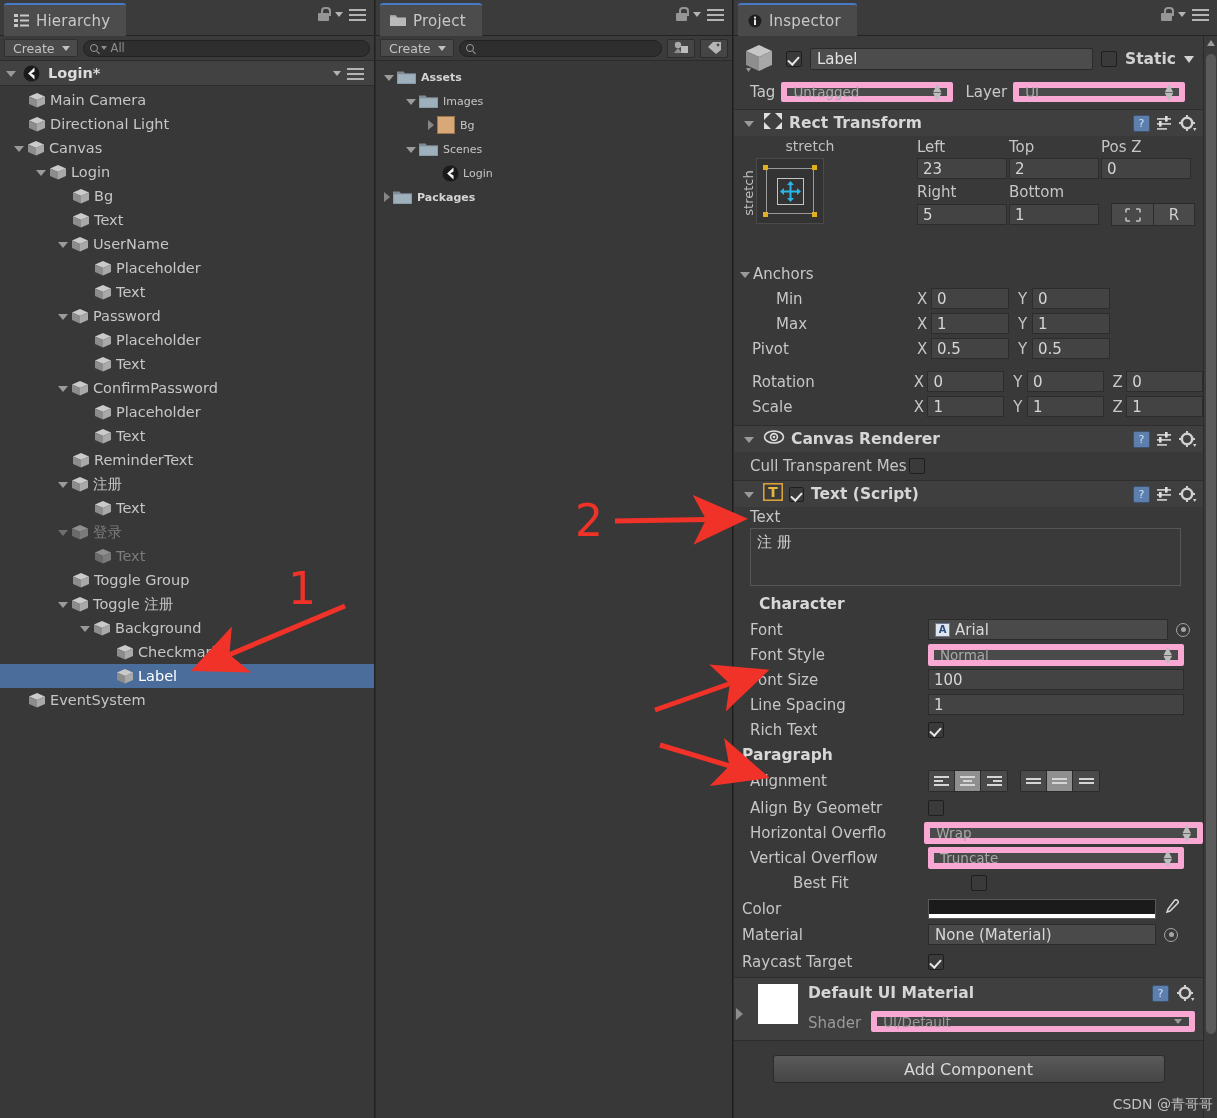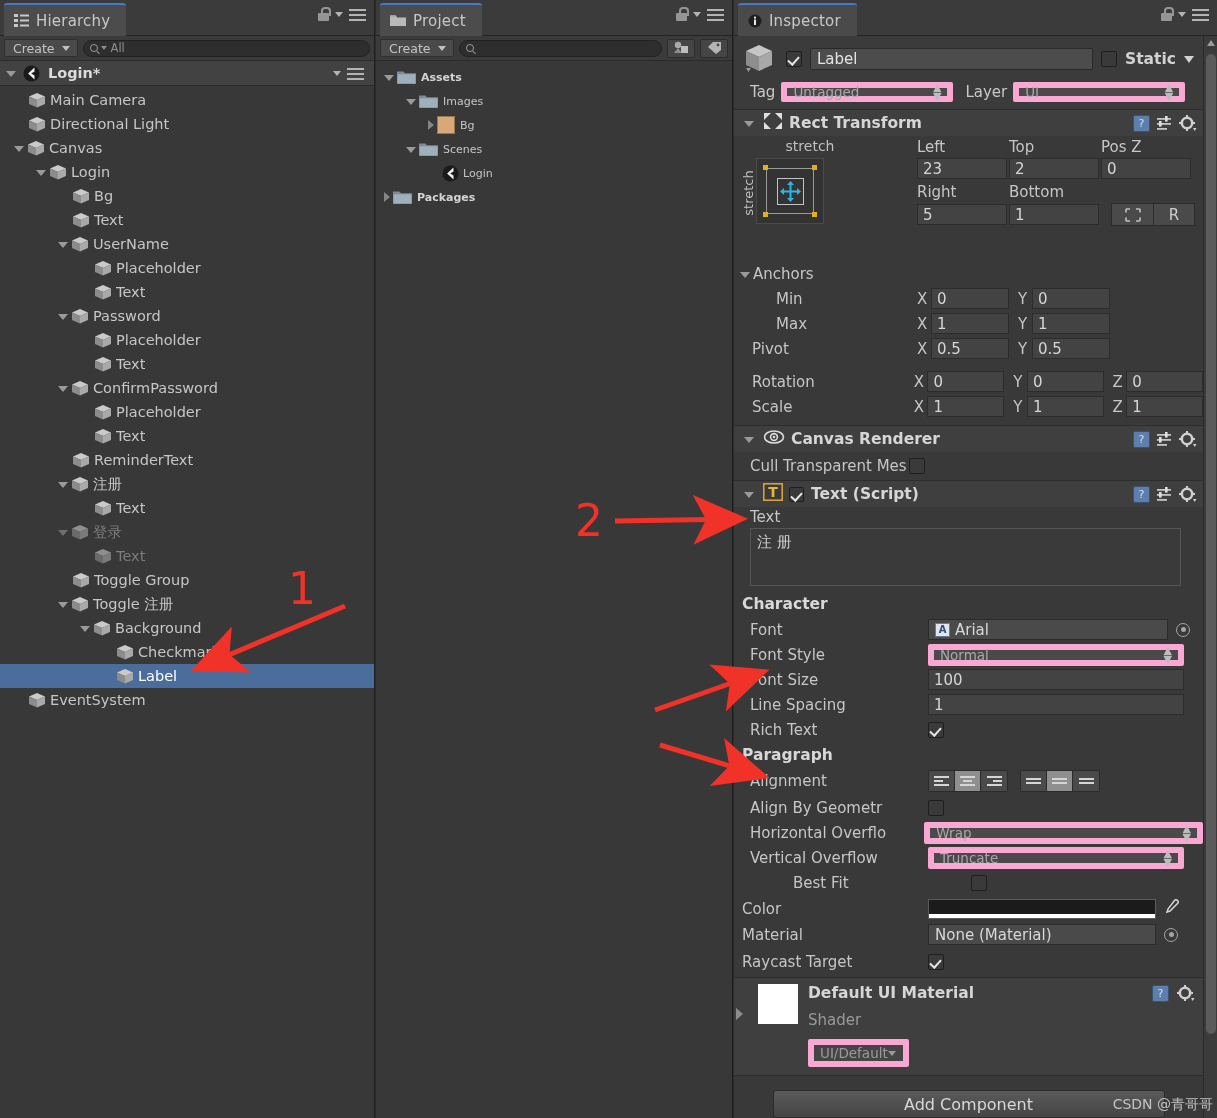--- a/index.html
+++ b/index.html
@@ -939,21 +939,21 @@
 
           <div style="padding:1px 10px 2px 16px;">
             <div class="fname">Text</div>
           </div>
           <div style="padding:0 22px 8px 16px;">
             <div class="txtarea" style="height:58px;">
               <span>注 册</span>
             </div>
           </div>
 
-          <div style="padding-left:8px;"><span class="sect-title">Character</span></div>
+          <div style="padding-left:25px;"><span class="sect-title">Character</span></div>
 
           <div class="frow" style="margin-top:4px;">
             <span class="fname" style="width:178px;">Font</span>
             <div class="objfield" style="width:240px;">
               <span style="display:inline-block;width:15px;height:14px;background:#dfe6f0;border:1px solid #6d7b92;margin-right:5px;color:#2d4b7e;font-size:10px;font-weight:bold;text-align:center;line-height:12px;">A</span>
               <span>Arial</span>
             </div>
             <span class="radio-o" style="margin-left:8px;"></span>
           </div>
 
@@ -1084,21 +1084,21 @@
                     <circle cx="8" cy="8" r="5.2" fill="none" stroke="#d0d0d0" stroke-width="2.6"></circle>
                     <circle cx="8" cy="8" r="1.8" fill="#3f3f3f"></circle>
                     <rect x="7" y="0" width="2" height="3" fill="#d0d0d0"></rect>
                     <rect x="7" y="13" width="2" height="3" fill="#d0d0d0"></rect>
                     <rect x="0" y="7" width="3" height="2" fill="#d0d0d0"></rect>
                     <rect x="13" y="7" width="3" height="2" fill="#d0d0d0"></rect>
                     <path d="M14 13 l3.5 0 l-1.8 3 z" fill="#d0d0d0"></path>
                   </svg>
                 </span>
               </div>
-              <div style="display:flex;align-items:flex-start;gap:10px;margin-top:9px;flex-direction:column;">
+              <div style="display:flex;align-items:flex-end;gap:10px;margin-top:9px;">
                 <span class="fname" style="color:#9a9a9a;">Shader</span>
                 <div class="dd" style="flex:1;height:21px;color:#9a9a9a;background:#454545;">
                   <span>UI/Default</span>
                   <span class="caret-sm" style="border-top-color:#9a9a9a;"></span>
                 </div>
               </div>
             </div>
           </div>
         </div>
 

